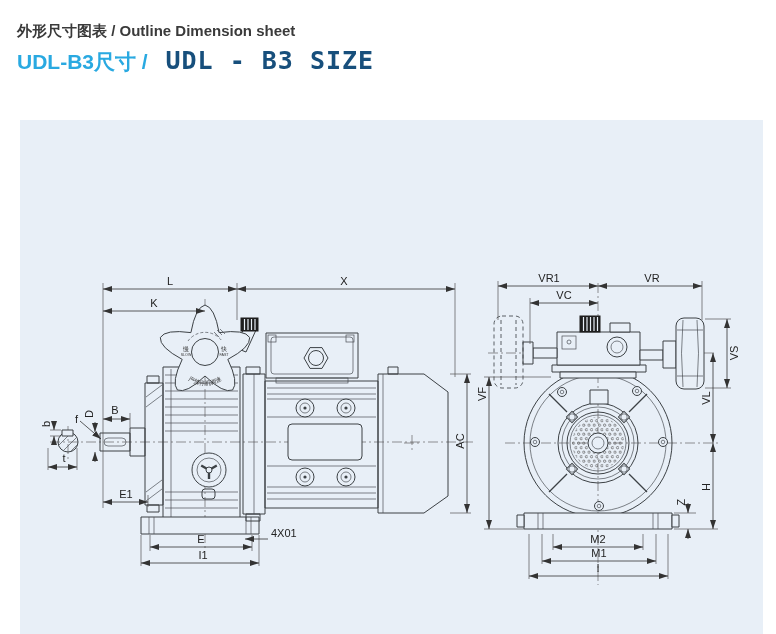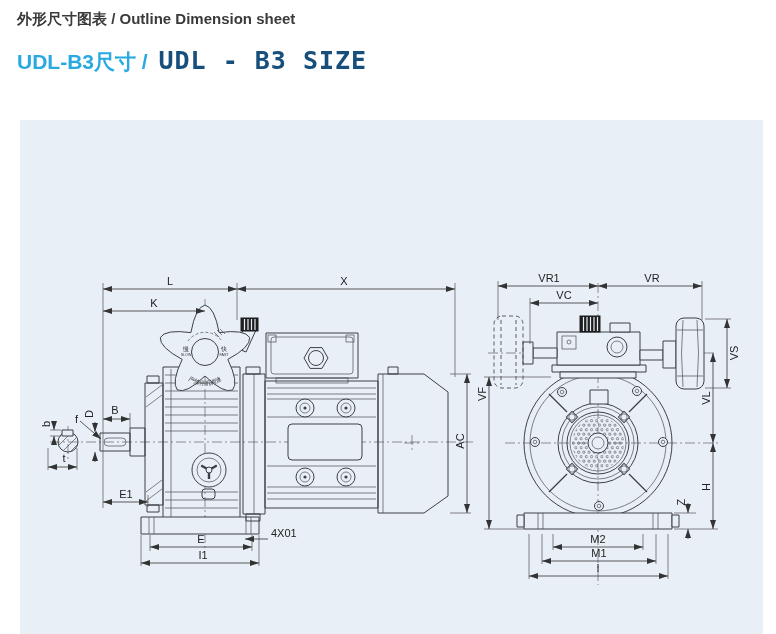--- a/index.html
+++ b/index.html
@@ -1,21 +1,21 @@
 <!DOCTYPE html>
 <html><head>
 <meta charset="utf-8">
 <style>
   html,body{margin:0;padding:0;background:#ffffff;}
   .page{position:relative;width:776px;height:634px;background:#fff;overflow:hidden;
         font-family:"Liberation Sans",sans-serif;}
-  .h1{position:absolute;left:17px;top:10px;font-size:15px;font-weight:bold;color:#3a3a3a;}
+  .h1{position:absolute;left:17px;top:22px;font-size:15px;font-weight:bold;color:#3a3a3a;}
   .h2{position:absolute;left:17px;top:46px;white-space:nowrap;}
   .h2 .cn{font-size:21px;font-weight:bold;color:#29a9e1;margin-top:28px;}
-  .h2 .en{font-size:25px;font-weight:bold;color:#174f7c;font-family:"DejaVu Sans Mono",monospace;letter-spacing:1px;margin-left:5px;}
+  .h2 .en{font-size:25px;font-weight:bold;color:#174f7c;font-family:"DejaVu Sans Mono",monospace;letter-spacing:1px;margin-left:12px;}
   svg{position:absolute;left:0;top:0;}
   .out{stroke:#3c4145;stroke-width:1;fill:none;stroke-linejoin:round;}
   .thin{stroke:#4a4f54;stroke-width:0.7;fill:none;}
   .fillp{fill:#e8eff7;}
   .dim{stroke:#333;stroke-width:0.8;}
   .ext{stroke:#555;stroke-width:0.7;}
   .cl{stroke:#666;stroke-width:0.7;fill:none;stroke-dasharray:10 3 2 3;}
   .dash{stroke:#4a4f54;stroke-width:0.9;fill:none;stroke-dasharray:4 3;}
   .lbl{font-family:"Liberation Sans",sans-serif;font-size:11px;fill:#222;}
   .tiny{font-family:"Liberation Sans",sans-serif;fill:#333;}

